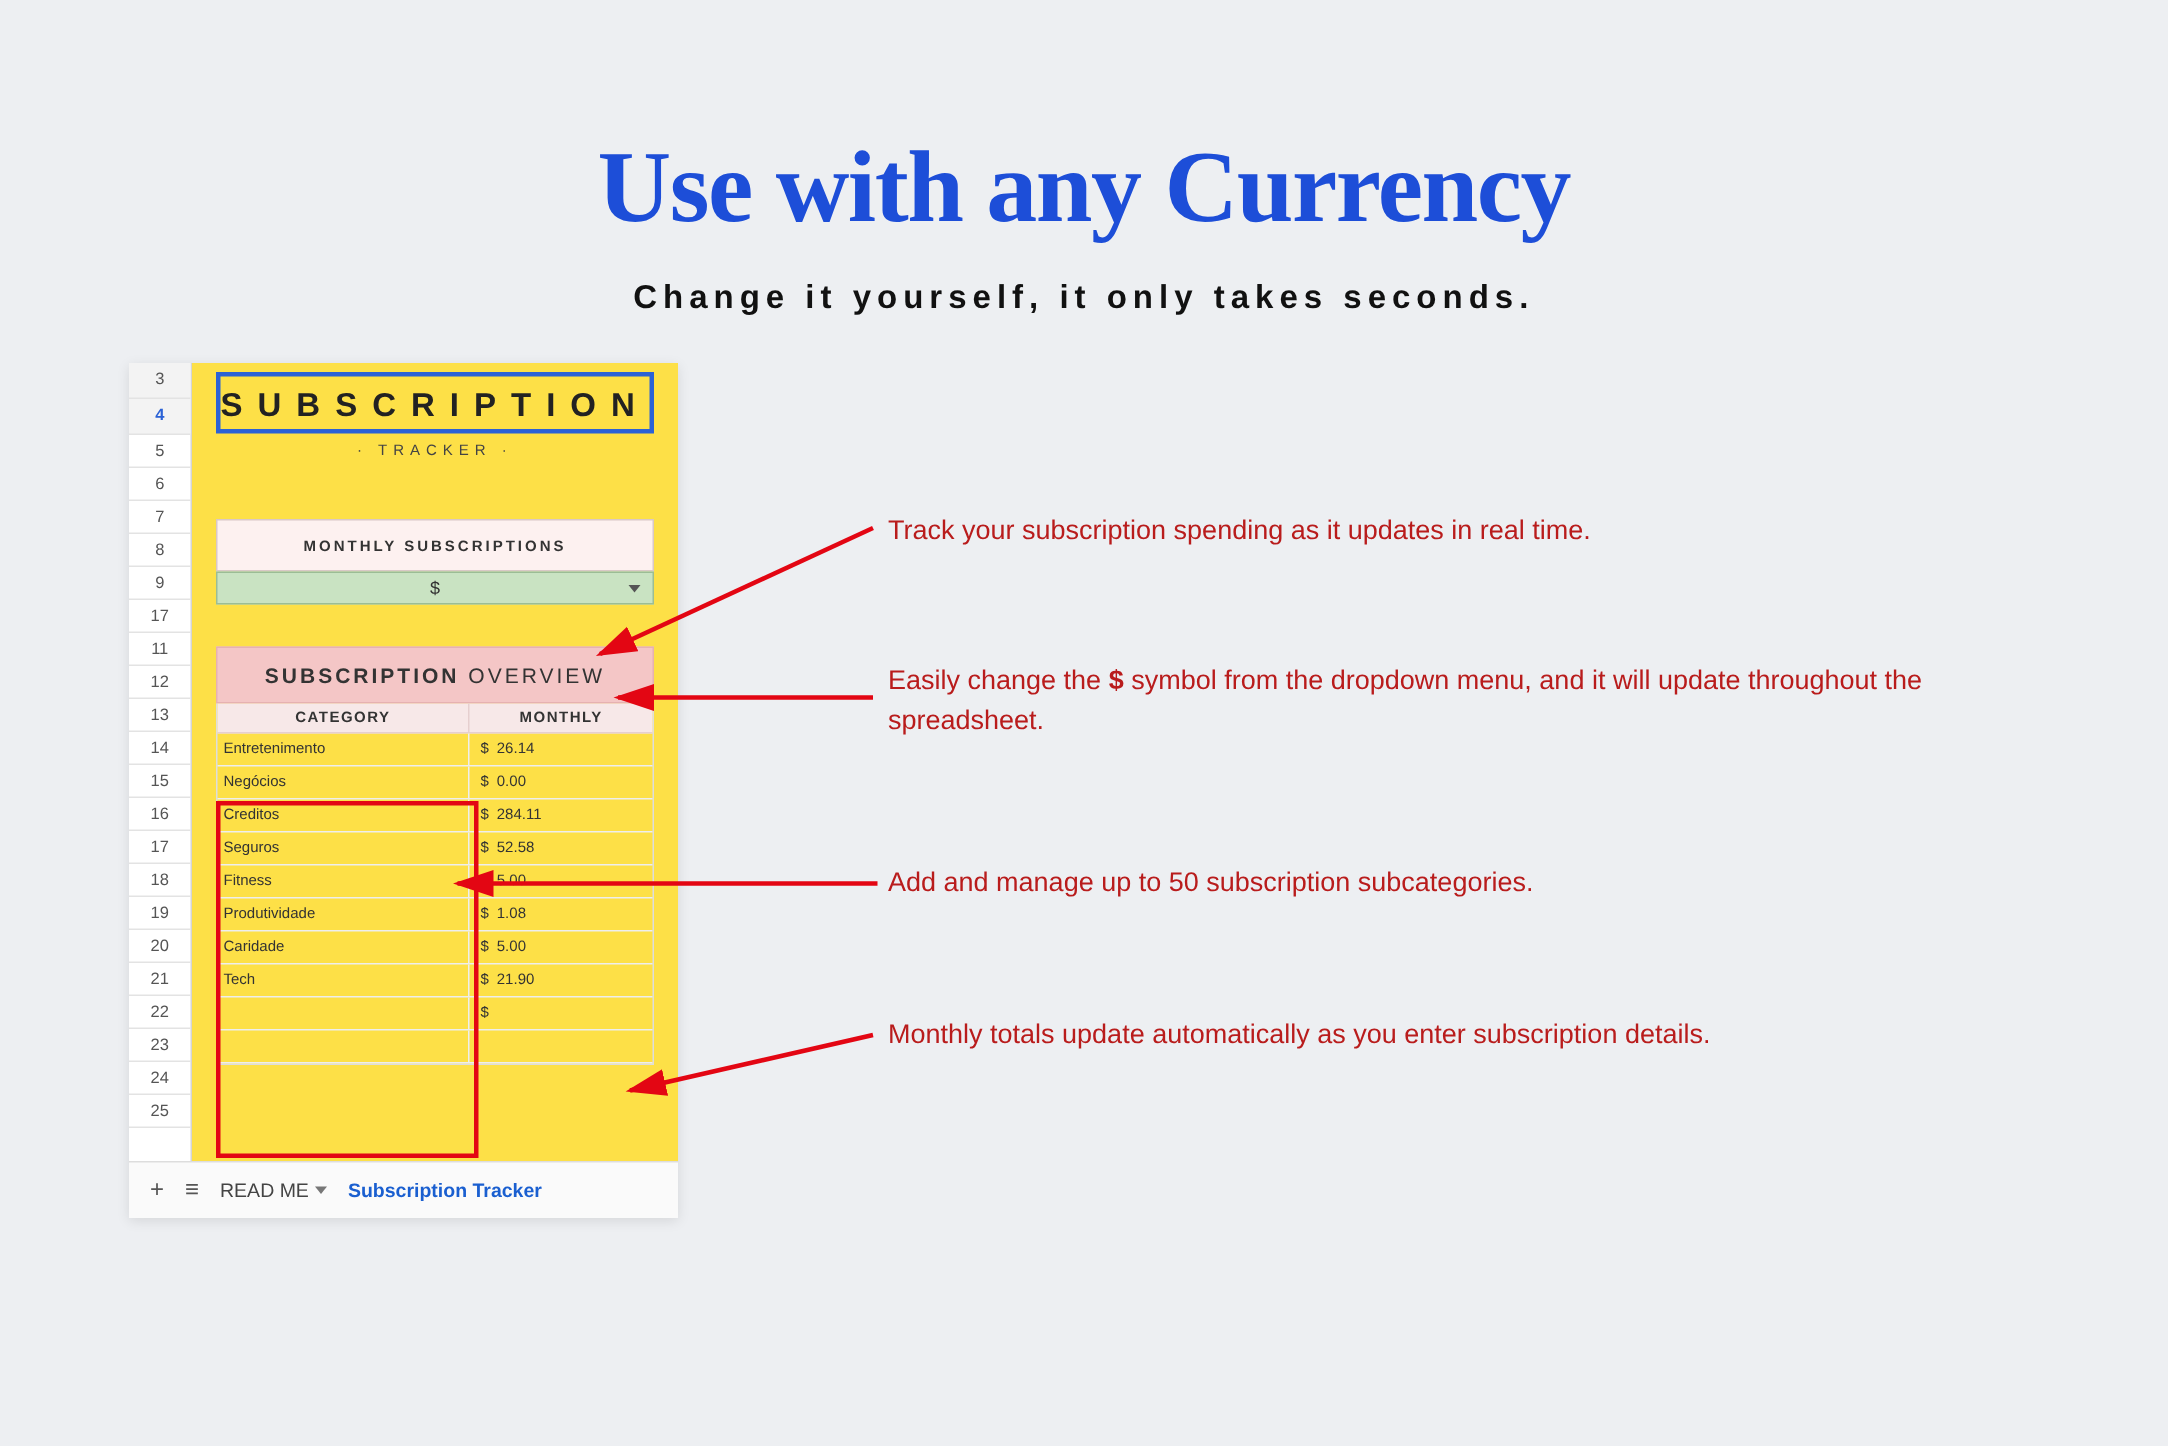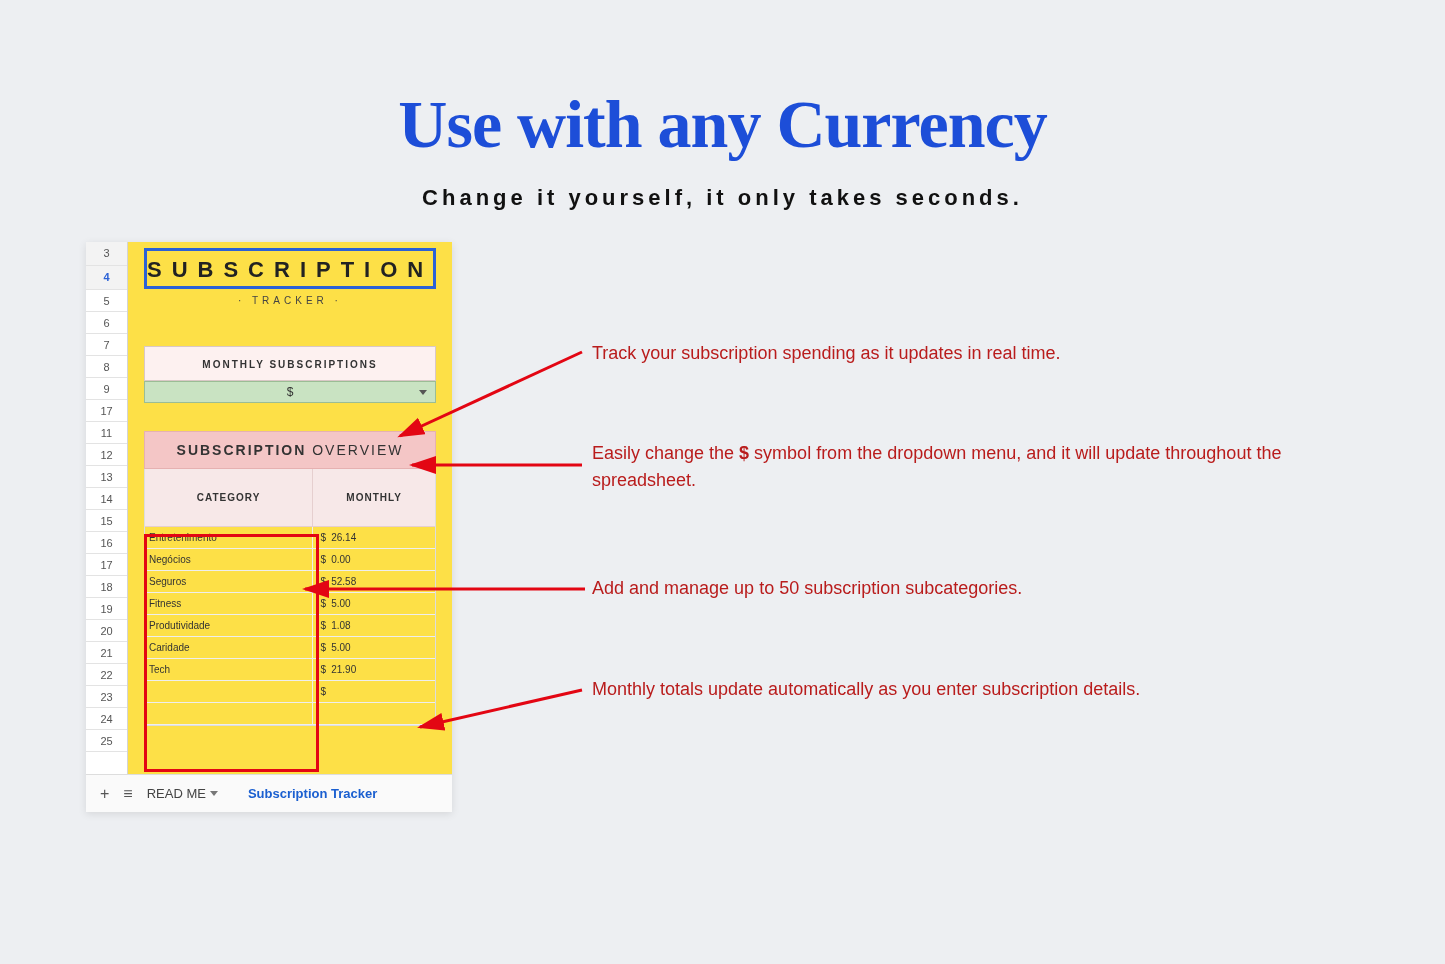--- a/index.html
+++ b/index.html
@@ -140,21 +140,21 @@
   .tbl-hd {
     display: flex;
     background: #f7e8e8;
     border-bottom: 1px solid #e6cfcf;
   }
   .tbl-hd > div {
     font-size: 10px;
     font-weight: 700;
     letter-spacing: 1px;
     text-align: center;
-    padding: 23px 0;
+    padding: 4px 0;
     color: #333;
   }
   .col-cat { width: 58%; border-right: 1px solid #e6cfcf; }
   .col-mon { width: 42%; }
   .tbl-row {
     display: flex;
     border-bottom: 1px solid #eee;
     font-size: 10px;
     color: #333;
     height: 22px;
@@ -184,21 +184,21 @@
     color: #444;
   }
   .tabbar .plus, .tabbar .burger { font-size: 16px; color: #555; }
   .tabbar .tab1 { display: flex; align-items: center; gap: 4px; }
   .tabbar .tab1 .dd {
     width: 0; height: 0;
     border-left: 4px solid transparent;
     border-right: 4px solid transparent;
     border-top: 5px solid #777;
   }
-  .tabbar .tab2 { color: #1a5fd0; font-weight: 600; white-space: nowrap; margin-left: 16px; }
+  .tabbar .tab2 { color: #1a5fd0; font-weight: 600; white-space: nowrap; }
 
   
   .callout {
     position: absolute;
     font-size: 18px;
     color: #b91c1c;
     line-height: 1.5;
     max-width: 700px;
   }
   .callout b { font-weight: 700; }
@@ -270,20 +270,25 @@
             <div class="c1">Entretenimento</div>
             <div class="sym">$</div>
             <div class="val">26.14</div>
           </div>
           <div class="tbl-row">
             <div class="c1">Negócios</div>
             <div class="sym">$</div>
             <div class="val">0.00</div>
           </div>
           <div class="tbl-row">
+            <div class="c1">Creditos</div>
+            <div class="sym">$</div>
+            <div class="val">284.11</div>
+          </div>
+          <div class="tbl-row">
             <div class="c1">Seguros</div>
             <div class="sym">$</div>
             <div class="val">52.58</div>
           </div>
           <div class="tbl-row">
             <div class="c1">Fitness</div>
             <div class="sym">$</div>
             <div class="val">5.00</div>
           </div>
           <div class="tbl-row">

